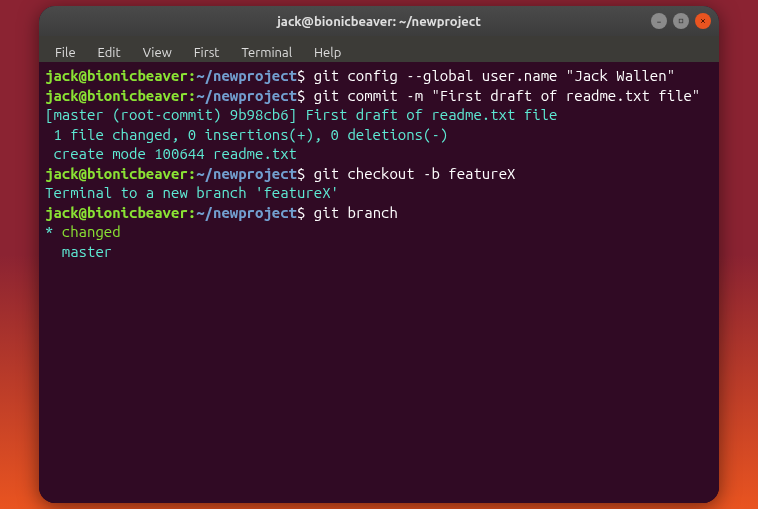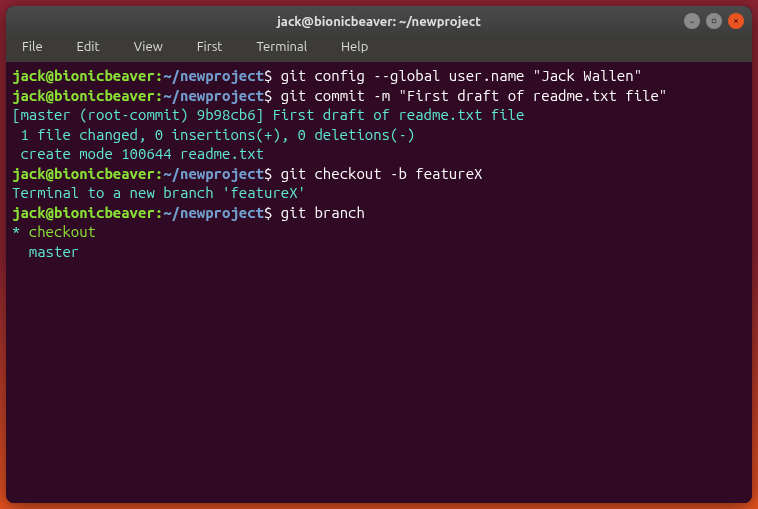--- a/index.html
+++ b/index.html
@@ -7,24 +7,24 @@
       width: 758px;
       height: 509px;
       background: linear-gradient(to bottom, #8B2332 0%, #8B2332 50%, #E95420 100%);
       font-family: "Ubuntu Mono", "DejaVu Sans Mono", monospace;
       overflow: hidden;
       display: flex;
       align-items: center;
       justify-content: center;
     }
     .window {
-      width: 746px;
+      width: 680px;
       height: 497px;
       background: #2C001E;
-      border-radius: 8px;
+      border-radius: 16px;
       box-shadow: 0 4px 20px rgba(0,0,0,0.5);
       display: flex;
       flex-direction: column;
       overflow: hidden;
     }
     .titlebar {
       height: 30px;
       background: linear-gradient(to bottom, #4A4A4A, #3C3C3C);
       display: flex;
       align-items: center;
@@ -54,23 +54,23 @@
     .wc-min { background: #8B8B8B; }
     .wc-max { background: #8B8B8B; }
     .wc-close { background: #E95420; }
     .wc-inner {
       width: 6px; height: 6px;
     }
     .menubar {
       height: 26px;
       background: #3C3B37;
       display: flex;
-      align-items: flex-start;
+      align-items: flex-end;
       padding: 0 8px;
-      gap: 18px;
+      gap: 6px;
     }
     .menu-item {
       color: #DDDDDD;
       font-family: Ubuntu, sans-serif;
       font-size: 13px;
       padding: 3px 8px;
       cursor: pointer;
     }
     .terminal-body {
       flex: 1;
@@ -139,17 +139,17 @@
 
   <div class="terminal-body">
     <div class="term-line"><span class="prompt-user">jack@bionicbeaver</span><span class="prompt-user">:</span><span class="prompt-path">~/newproject</span><span class="prompt-dollar">$</span><span class="cmd"> git config --global user.name "Jack Wallen"</span></div>
     <div class="term-line"><span class="prompt-user">jack@bionicbeaver</span><span class="prompt-user">:</span><span class="prompt-path">~/newproject</span><span class="prompt-dollar">$</span><span class="cmd"> git commit -m "First draft of readme.txt file"</span></div>
     <div class="term-line output">[master (root-commit) 9b98cb6] First draft of readme.txt file</div>
     <div class="term-line output"> 1 file changed, 0 insertions(+), 0 deletions(-)</div>
     <div class="term-line output"> create mode 100644 readme.txt</div>
     <div class="term-line"><span class="prompt-user">jack@bionicbeaver</span><span class="prompt-user">:</span><span class="prompt-path">~/newproject</span><span class="prompt-dollar">$</span><span class="cmd"> git checkout -b featureX</span></div>
     <div class="term-line output">Terminal to a new branch 'featureX'</div>
     <div class="term-line"><span class="prompt-user">jack@bionicbeaver</span><span class="prompt-user">:</span><span class="prompt-path">~/newproject</span><span class="prompt-dollar">$</span><span class="cmd"> git branch</span></div>
-    <div class="term-line"><span class="output">* </span><span class="branch-current">checkout</span></div>
+    <div class="term-line"><span class="output">* </span><span class="branch-current">changed</span></div>
     <div class="term-line output">  master</div>
   </div>
 
 </div>
 
 </body></html>

